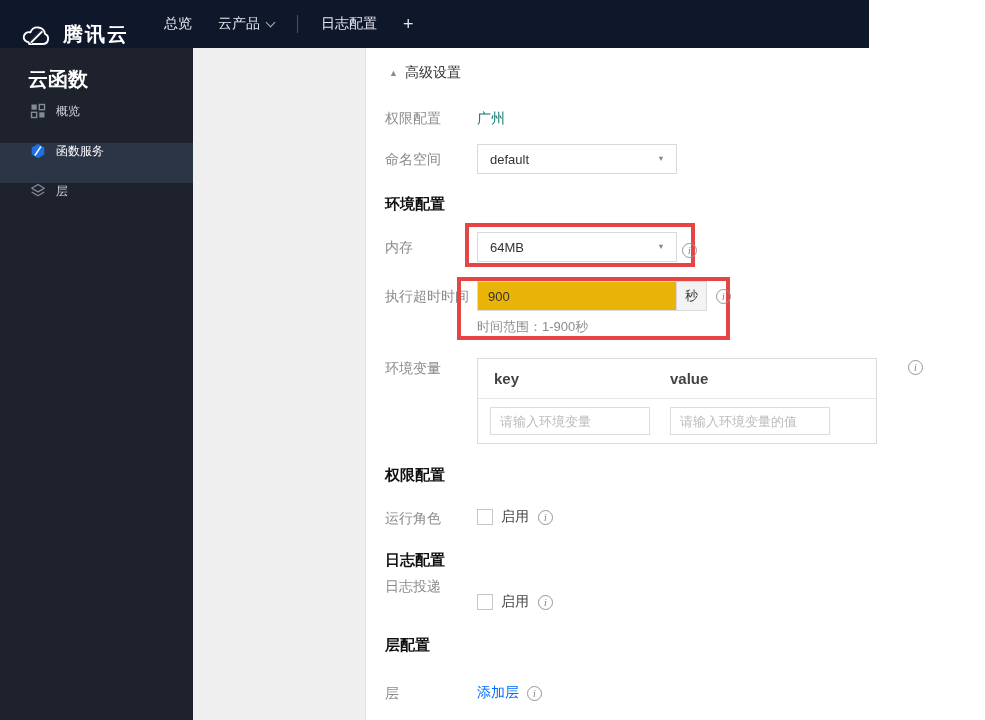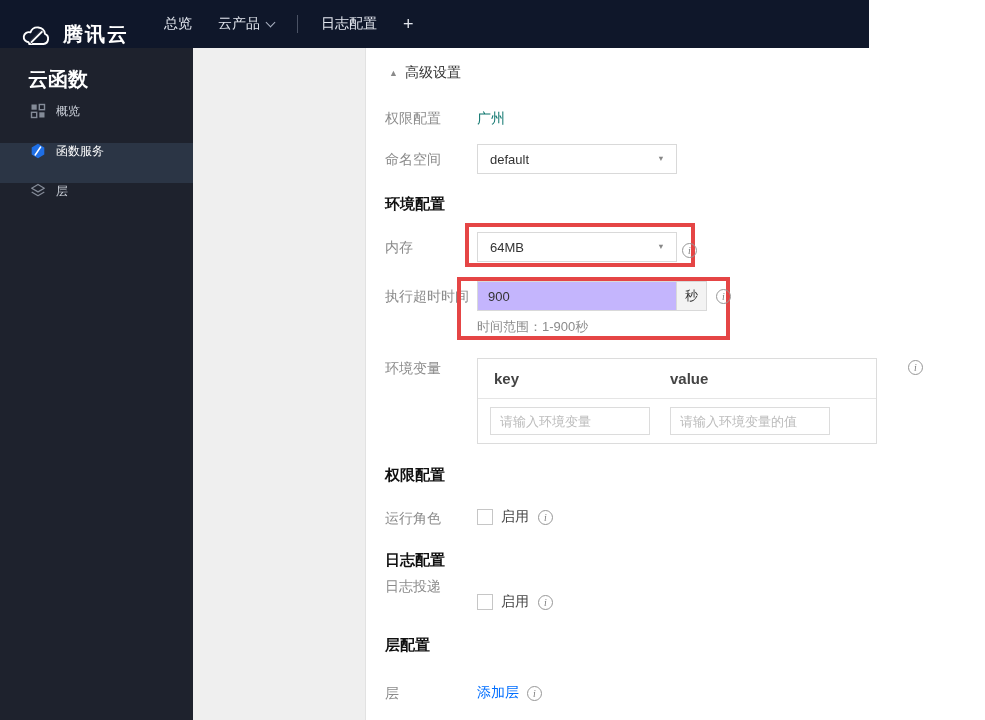--- a/index.html
+++ b/index.html
@@ -44,21 +44,21 @@
   .toggle-text { font-size:14px; color:#333; margin-left:7px; }
 
   .selectbox { width:200px; height:30px; border:1px solid #d9d9d9; background:#fff; position:relative;
                display:flex; align-items:center; padding:0 26px 0 12px; font-size:13px; color:#333; cursor:pointer; }
   .sel-caret { position:absolute; right:9px; top:50%; transform:translateY(-50%) scale(.62); color:#888; font-size:12px; }
 
   .redbox { position:absolute; border:4px solid #e54545; }
 
   .input-group { display:flex; height:30px; }
   .text-input { width:200px; height:30px; border:1px solid #d9d9d9; padding:0 10px; font-size:13px;
-                color:#333; outline:none; font-family:inherit; background:#c4b5fd; }
+                color:#333; outline:none; font-family:inherit; background:#eab308; }
   .unit-btn { width:30px; height:30px; background:#f3f3f3; border:1px solid #d9d9d9; border-left:none;
               display:flex; align-items:center; justify-content:center; font-size:13px; color:#333; cursor:pointer; }
   .hint { font-size:13px; color:#8b8b8b; }
 
   .info-icon { width:15px; height:15px; border:1px solid #979797; border-radius:50%; color:#7d7d7d;
                font-size:10px; font-family:"Liberation Serif", serif; font-style:italic;
                display:inline-flex; align-items:center; justify-content:center; cursor:pointer; flex:0 0 15px; }
 
   .env-table { width:400px; height:86px; border:1px solid #dcdcdc; background:#fff; }
   .env-head { display:flex; height:40px; align-items:center; border-bottom:1px solid #e5e5e5;

